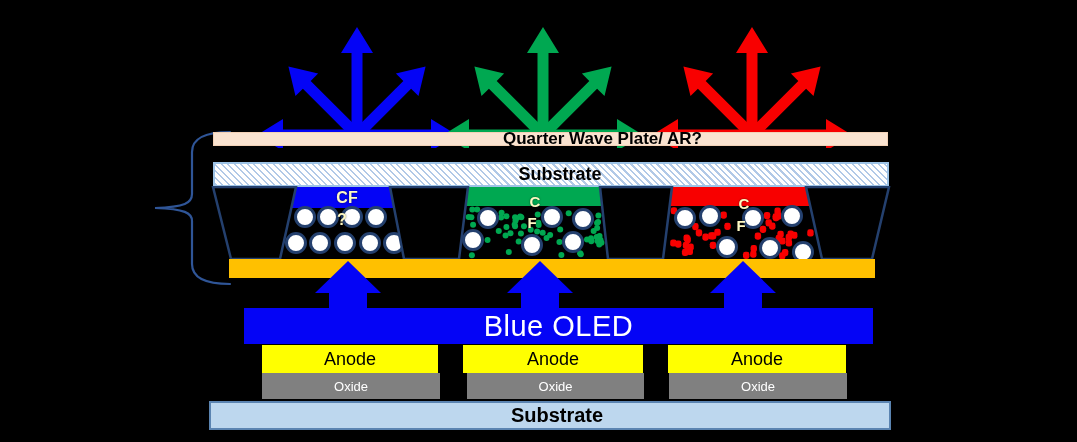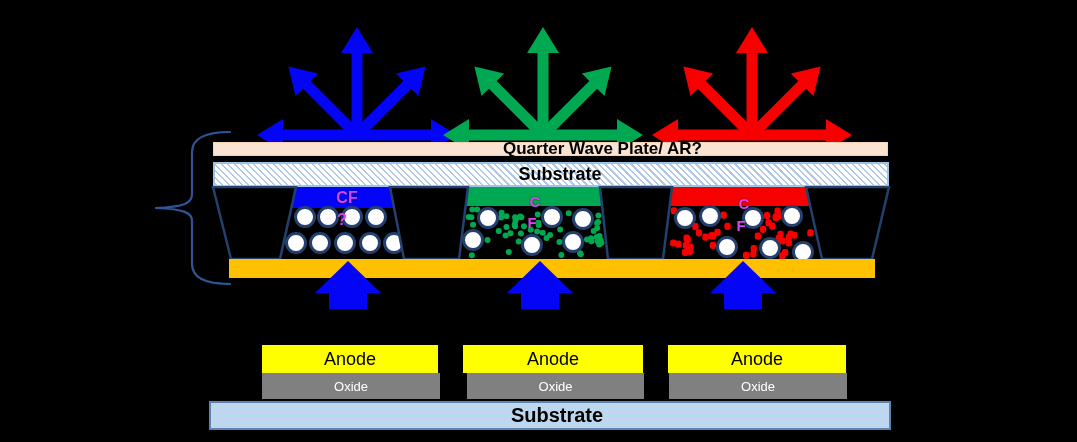--- a/index.html
+++ b/index.html
@@ -14,21 +14,21 @@
   .hatch-layer{
     background-color:#fff;
     background-image:repeating-linear-gradient(45deg, rgba(125,165,215,.6) 0 1.6px, transparent 1.6px 4.6px);
     border:2px solid #9DC3E6;
   }
   .hatch-label{font-weight:bold;font-size:18px;color:#000;padding-left:18px;}
   .oled-label{font-size:29px;color:#fff;letter-spacing:.5px;}
   .anode-label{font-size:18px;color:#000;}
   .oxide-label{font-size:13px;color:#fff;}
   .bsub-label{font-weight:bold;font-size:20px;color:#000;padding-left:14px;}
-  .pixtext{position:absolute;transform:translateX(-50%);color:#d946ef;font-weight:bold;
+  .pixtext{position:absolute;transform:translateX(-50%);color:#fef9c3;font-weight:bold;
            font-size:15px;line-height:1;white-space:nowrap;text-shadow:0 0 2px rgba(0,0,0,.6);}
   svg{display:block;}
 </style>
 </head>
 <body>
 
 <div class="stage">
 
   <svg id="fans" class="abs" style="left:140px;top:18px;" width="760" height="130">
       <g transform="translate(217,117)">
@@ -51,21 +51,21 @@
         <path d="M-5.5,0 L-5.5,-82 L-16,-82 L0,-108 L16,-82 L5.5,-82 L5.5,0 Z" transform="rotate(0)" fill="#F80000"></path>
         <path d="M-5.5,0 L-5.5,-71 L-16,-71 L0,-97 L16,-71 L5.5,-71 L5.5,0 Z" transform="rotate(45)" fill="#F80000"></path>
         <path d="M-5.5,0 L-5.5,-74 L-16,-74 L0,-100 L16,-74 L5.5,-74 L5.5,0 Z" transform="rotate(90)" fill="#F80000"></path>
       </g>
     </svg>
 
   <svg class="abs" style="left:145px;top:126px;" width="100" height="164">
     <path d="M85,6 C60,6 47,12 47,26 L47,68 C47,77 40,81 10,82 C40,83 47,87 47,95 L47,138 C47,152 60,158 85,158" fill="none" stroke-width="2.2" stroke-linecap="round" stroke="#2F5597"></path>
   </svg>
 
-  <div class="abs layer qwp-layer" style="left: 213px; top: 142px; width: 675px; height: 14px; background: rgb(250, 227, 208);">
+  <div class="abs layer qwp-layer" style="left: 213px; top: 132px; width: 675px; height: 14px; background: rgb(250, 227, 208);">
     <span class="qwp-label">Quarter Wave Plate/ AR?</span>
   </div>
 
   <div class="abs layer hatch-layer" style="left:213px;top:162px;width:676px;height:25px;">
     <span class="hatch-label">Substrate</span>
   </div>
 
   <svg id="band" class="abs" style="left:209px;top:186px;" width="684" height="74">
       <polygon points="87,1 181,1 185,22 82,22" fill="#0404F6" stroke="none" stroke-width="0"></polygon>
       <polygon points="259,1 391,1 393,20 257,20" fill="#00A851" stroke="none" stroke-width="0"></polygon>
@@ -193,20 +193,23 @@
     </svg>
 
   <div class="abs" style="left: 229px; top: 259px; width: 646px; height: 19px; background: rgb(255, 192, 0);"></div>
 
   <svg id="uparrows" class="abs" style="left:244px;top:259px;" width="630" height="50">
       <polygon points="104,2 137,34 123,34 123,50 85,50 85,34 71,34" fill="#0404F6"></polygon>
       <polygon points="296,2 329,34 315,34 315,50 277,50 277,34 263,34" fill="#0404F6"></polygon>
       <polygon points="499,2 532,34 518,34 518,50 480,50 480,34 466,34" fill="#0404F6"></polygon>
     </svg>
 
+  <div class="abs layer" style="left: 244px; top: 308px; width: 629px; height: 36px; background: rgb(4, 4, 246);">
+    <span class="oled-label">Blue OLED</span>
+  </div>
 
   <div class="abs layer" style="left: 262px; top: 345px; width: 176px; height: 28px; background: rgb(255, 255, 0);">
     <span class="anode-label">Anode</span>
   </div>
   <div class="abs layer" style="left: 463px; top: 345px; width: 180px; height: 28px; background: rgb(255, 255, 0);">
     <span class="anode-label">Anode</span>
   </div>
   <div class="abs layer" style="left: 668px; top: 345px; width: 178px; height: 28px; background: rgb(255, 255, 0);">
     <span class="anode-label">Anode</span>
   </div>

